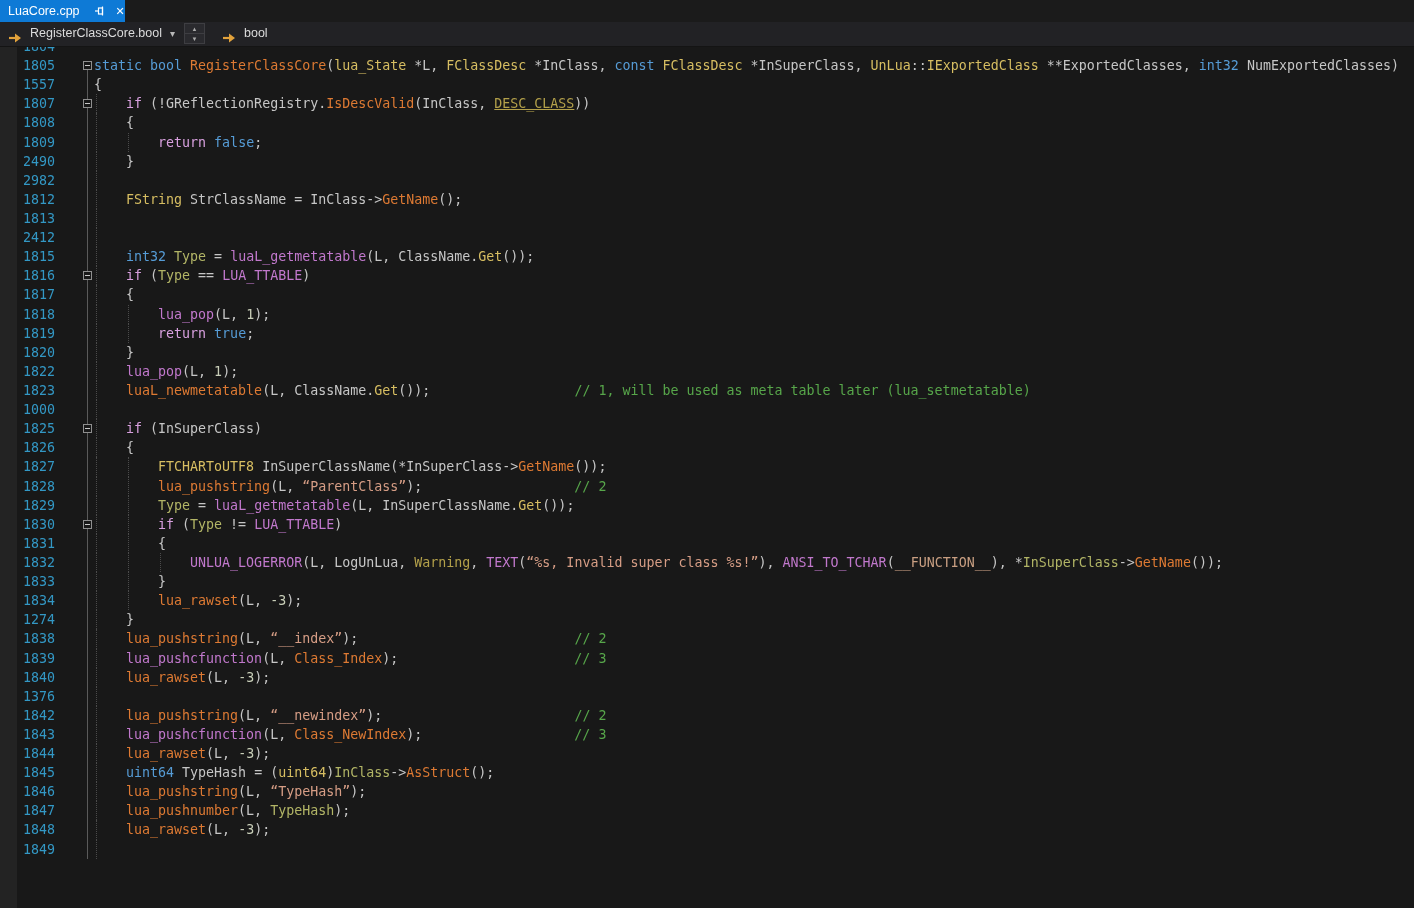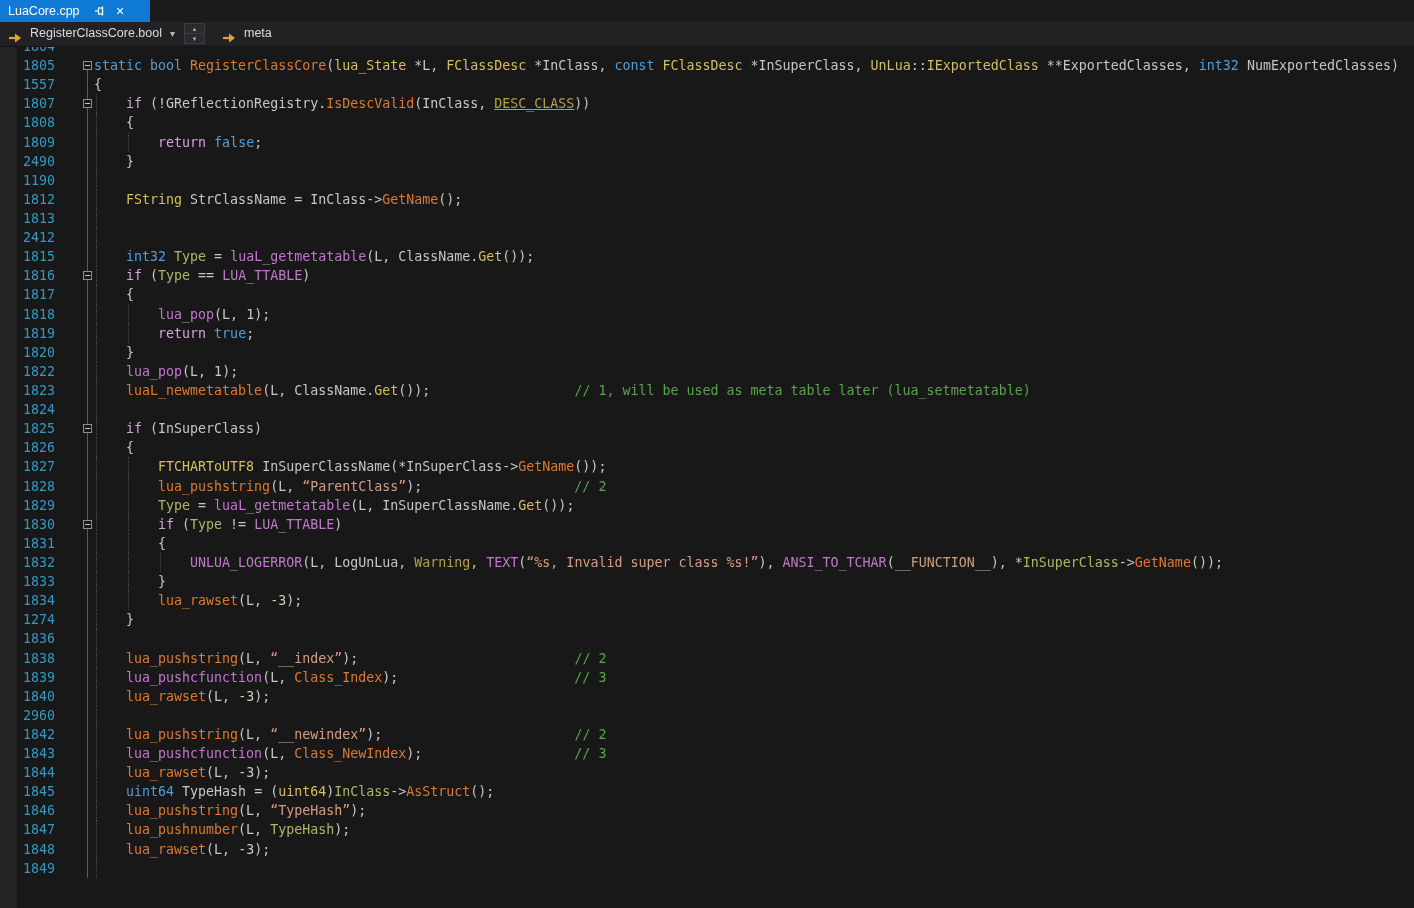--- a/index.html
+++ b/index.html
@@ -1,20 +1,20 @@
 <!DOCTYPE html>
 <html><head>
 <meta charset="utf-8">
 <style>
   html,body{margin:0;padding:0;background:#181818;width:1414px;height:908px;overflow:hidden;
     font-family:"DejaVu Sans Mono",monospace;}
   
   .tabstrip{position:absolute;left:0;top:0;width:1414px;height:22px;background:#1B1B1B;}
   .tab{position:absolute;left:0;top:0;height:22px;background:#0E7AD6;color:#FFFFFF;
-    display:flex;align-items:center;padding:0 25px 0 8px;
+    display:flex;align-items:center;padding:0 0 0 8px;
     font-family:"Liberation Sans",sans-serif;font-size:12.5px;}
   .tab .pin{margin-left:14px;display:flex;align-items:center;}
   .tab .close{margin-left:10px;font-size:11px;color:#FFFFFF;font-family:"DejaVu Sans",sans-serif;}
   
   .navbar{position:absolute;left:0;top:22px;width:1414px;height:24px;background:#222225;
     border-bottom:1px solid #141414;font-family:"Liberation Sans",sans-serif;}
   .nav-arrow{position:absolute;top:7px;}
   .nav-label{position:absolute;top:4px;color:#DCDCDC;font-size:12.5px;}
   .nav-chevron{position:absolute;top:4px;color:#B8B8B8;font-size:10px;}
   .spinner{position:absolute;left:184px;top:1px;width:21px;height:21px;
@@ -67,62 +67,61 @@
   <div class="spinner">
     <div class="spin-btn up">▲</div>
     <div class="spin-btn">▼</div>
   </div>
   <span class="nav-arrow" style="left:222px">
     <svg width="14" height="10" viewBox="0 0 14 10">
       <path d="M1 5 H8" stroke="#E2A23B" stroke-width="2.2" fill="none"></path>
       <path d="M7 0.5 L13 5 L7 9.5 Z" fill="#E2A23B"></path>
     </svg>
   </span>
-  <span class="nav-label" style="left:244px">meta</span>
+  <span class="nav-label" style="left:244px">bool</span>
 </div>
 
 <div class="editor">
   <div class="bp-margin"></div>
   <div class="lines" id="lines">
       <div class="line"><span class="ln">1804</span><span class="code"></span></div>
       <div class="line"><span class="ln">1805</span><span class="fbar below"></span><span class="fbox"><span class="minus"></span></span><span class="code"><span style="color: rgb(86, 156, 214);">static bool </span><span style="color: rgb(222, 122, 51);">RegisterClassCore</span><span style="color: rgb(198, 198, 198);">(</span><span style="color: rgb(215, 190, 98);">lua_State</span><span style="color: rgb(198, 198, 198);"> *L, </span><span style="color: rgb(215, 190, 98);">FClassDesc</span><span style="color: rgb(198, 198, 198);"> *InClass, </span><span style="color: rgb(86, 156, 214);">const</span><span style="color: rgb(198, 198, 198);"> </span><span style="color: rgb(215, 190, 98);">FClassDesc</span><span style="color: rgb(198, 198, 198);"> *InSuperClass, </span><span style="color: rgb(215, 190, 98);">UnLua</span><span style="color: rgb(198, 198, 198);">::</span><span style="color: rgb(215, 190, 98);">IExportedClass</span><span style="color: rgb(198, 198, 198);"> **ExportedClasses, </span><span style="color: rgb(86, 156, 214);">int32</span><span style="color: rgb(198, 198, 198);"> NumExportedClasses)</span></span></div>
       <div class="line"><span class="ln">1557</span><span class="fbar"></span><span class="code"><span style="color: rgb(198, 198, 198);">{</span></span></div>
       <div class="line"><span class="ln">1807</span><span class="guide" style="left: 96px;"></span><span class="fbar" style="height: 5px;"></span><span class="fbar below"></span><span class="fbox"><span class="minus"></span></span><span class="code"><span style="color: rgb(198, 198, 198);">    </span><span style="color: rgb(216, 160, 223);">if</span><span style="color: rgb(198, 198, 198);"> (!GReflectionRegistry.</span><span style="color: rgb(222, 122, 51);">IsDescValid</span><span style="color: rgb(198, 198, 198);">(InClass, </span><span class="u" style="color: rgb(179, 160, 74);">DESC_CLASS</span><span style="color: rgb(198, 198, 198);">))</span></span></div>
       <div class="line"><span class="ln">1808</span><span class="guide" style="left: 96px;"></span><span class="fbar"></span><span class="code"><span style="color: rgb(198, 198, 198);">    {</span></span></div>
       <div class="line"><span class="ln">1809</span><span class="guide" style="left: 96px;"></span><span class="guide" style="left: 128px;"></span><span class="fbar"></span><span class="code"><span style="color: rgb(198, 198, 198);">        </span><span style="color: rgb(216, 160, 223);">return</span><span style="color: rgb(198, 198, 198);"> </span><span style="color: rgb(86, 156, 214);">false</span><span style="color: rgb(198, 198, 198);">;</span></span></div>
       <div class="line"><span class="ln">2490</span><span class="guide" style="left: 96px;"></span><span class="fbar"></span><span class="code"><span style="color: rgb(198, 198, 198);">    }</span></span></div>
-      <div class="line"><span class="ln">1190</span><span class="guide" style="left: 96px;"></span><span class="fbar"></span><span class="code"></span></div>
+      <div class="line"><span class="ln">2982</span><span class="guide" style="left: 96px;"></span><span class="fbar"></span><span class="code"></span></div>
       <div class="line"><span class="ln">1812</span><span class="guide" style="left: 96px;"></span><span class="fbar"></span><span class="code"><span style="color: rgb(198, 198, 198);">    </span><span style="color: rgb(215, 190, 98);">FString</span><span style="color: rgb(198, 198, 198);"> StrClassName = InClass-&gt;</span><span style="color: rgb(222, 122, 51);">GetName</span><span style="color: rgb(198, 198, 198);">();</span></span></div>
       <div class="line"><span class="ln">1813</span><span class="guide" style="left: 96px;"></span><span class="fbar"></span></div>
       <div class="line"><span class="ln">2412</span><span class="guide" style="left: 96px;"></span><span class="fbar"></span><span class="code"></span></div>
       <div class="line"><span class="ln">1815</span><span class="guide" style="left: 96px;"></span><span class="fbar"></span><span class="code"><span style="color: rgb(198, 198, 198);">    </span><span style="color: rgb(86, 156, 214);">int32</span><span style="color: rgb(198, 198, 198);"> </span><span style="color: rgb(178, 181, 102);">Type</span><span style="color: rgb(198, 198, 198);"> = </span><span style="color: rgb(193, 120, 204);">luaL_getmetatable</span><span style="color: rgb(198, 198, 198);">(L, ClassName.</span><span style="color: rgb(215, 190, 98);">Get</span><span style="color: rgb(198, 198, 198);">());</span></span></div>
       <div class="line"><span class="ln">1816</span><span class="guide" style="left: 96px;"></span><span class="fbar" style="height: 5px;"></span><span class="fbar below"></span><span class="fbox"><span class="minus"></span></span><span class="code"><span style="color: rgb(198, 198, 198);">    </span><span style="color: rgb(216, 160, 223);">if</span><span style="color: rgb(198, 198, 198);"> (</span><span style="color: rgb(178, 181, 102);">Type</span><span style="color: rgb(198, 198, 198);"> == </span><span style="color: rgb(193, 120, 204);">LUA_TTABLE</span><span style="color: rgb(198, 198, 198);">)</span></span></div>
       <div class="line"><span class="ln">1817</span><span class="guide" style="left: 96px;"></span><span class="fbar"></span><span class="code"><span style="color: rgb(198, 198, 198);">    {</span></span></div>
       <div class="line"><span class="ln">1818</span><span class="guide" style="left: 96px;"></span><span class="guide" style="left: 128px;"></span><span class="fbar"></span><span class="code"><span style="color: rgb(198, 198, 198);">        </span><span style="color: rgb(193, 120, 204);">lua_pop</span><span style="color: rgb(198, 198, 198);">(L, </span><span style="color: rgb(200, 206, 184);">1</span><span style="color: rgb(198, 198, 198);">);</span></span></div>
       <div class="line"><span class="ln">1819</span><span class="guide" style="left: 96px;"></span><span class="guide" style="left: 128px;"></span><span class="fbar"></span><span class="code"><span style="color: rgb(198, 198, 198);">        </span><span style="color: rgb(216, 160, 223);">return</span><span style="color: rgb(198, 198, 198);"> </span><span style="color: rgb(86, 156, 214);">true</span><span style="color: rgb(198, 198, 198);">;</span></span></div>
       <div class="line"><span class="ln">1820</span><span class="guide" style="left: 96px;"></span><span class="fbar"></span><span class="code"><span style="color: rgb(198, 198, 198);">    }</span></span></div>
       <div class="line"><span class="ln">1822</span><span class="guide" style="left: 96px;"></span><span class="fbar"></span><span class="code"><span style="color: rgb(198, 198, 198);">    </span><span style="color: rgb(193, 120, 204);">lua_pop</span><span style="color: rgb(198, 198, 198);">(L, </span><span style="color: rgb(200, 206, 184);">1</span><span style="color: rgb(198, 198, 198);">);</span></span></div>
       <div class="line"><span class="ln">1823</span><span class="guide" style="left: 96px;"></span><span class="fbar"></span><span class="code"><span style="color: rgb(198, 198, 198);">    </span><span style="color: rgb(222, 122, 51);">luaL_newmetatable</span><span style="color: rgb(198, 198, 198);">(L, ClassName.</span><span style="color: rgb(215, 190, 98);">Get</span><span style="color: rgb(198, 198, 198);">());</span><span style="color: rgb(198, 198, 198);">                  </span><span style="color: rgb(87, 166, 74);">// 1, will be used as meta table later (lua_setmetatable)</span></span></div>
-      <div class="line"><span class="ln">1824</span><span class="guide" style="left: 96px;"></span><span class="fbar"></span><span class="code"></span></div>
+      <div class="line"><span class="ln">1000</span><span class="guide" style="left: 96px;"></span><span class="fbar"></span><span class="code"></span></div>
       <div class="line"><span class="ln">1825</span><span class="guide" style="left: 96px;"></span><span class="fbar" style="height: 5px;"></span><span class="fbar below"></span><span class="fbox"><span class="minus"></span></span><span class="code"><span style="color: rgb(198, 198, 198);">    </span><span style="color: rgb(216, 160, 223);">if</span><span style="color: rgb(198, 198, 198);"> (InSuperClass)</span></span></div>
       <div class="line"><span class="ln">1826</span><span class="guide" style="left: 96px;"></span><span class="fbar"></span><span class="code"><span style="color: rgb(198, 198, 198);">    {</span></span></div>
       <div class="line"><span class="ln">1827</span><span class="guide" style="left: 96px;"></span><span class="guide" style="left: 128px;"></span><span class="fbar"></span><span class="code"><span style="color: rgb(198, 198, 198);">        </span><span style="color: rgb(215, 190, 98);">FTCHARToUTF8</span><span style="color: rgb(198, 198, 198);"> InSuperClassName(*InSuperClass-&gt;</span><span style="color: rgb(222, 122, 51);">GetName</span><span style="color: rgb(198, 198, 198);">());</span></span></div>
       <div class="line"><span class="ln">1828</span><span class="guide" style="left: 96px;"></span><span class="guide" style="left: 128px;"></span><span class="fbar"></span><span class="code"><span style="color: rgb(198, 198, 198);">        </span><span style="color: rgb(222, 122, 51);">lua_pushstring</span><span style="color: rgb(198, 198, 198);">(L, </span><span style="color: rgb(214, 157, 133);">“ParentClass”</span><span style="color: rgb(198, 198, 198);">);</span><span style="color: rgb(198, 198, 198);">                   </span><span style="color: rgb(87, 166, 74);">// 2</span></span></div>
       <div class="line"><span class="ln">1829</span><span class="guide" style="left: 96px;"></span><span class="guide" style="left: 128px;"></span><span class="fbar"></span><span class="code"><span style="color: rgb(198, 198, 198);">        </span><span style="color: rgb(178, 181, 102);">Type</span><span style="color: rgb(198, 198, 198);"> = </span><span style="color: rgb(193, 120, 204);">luaL_getmetatable</span><span style="color: rgb(198, 198, 198);">(L, InSuperClassName.</span><span style="color: rgb(215, 190, 98);">Get</span><span style="color: rgb(198, 198, 198);">());</span></span></div>
       <div class="line"><span class="ln">1830</span><span class="guide" style="left: 96px;"></span><span class="guide" style="left: 128px;"></span><span class="fbar" style="height: 5px;"></span><span class="fbar below"></span><span class="fbox"><span class="minus"></span></span><span class="code"><span style="color: rgb(198, 198, 198);">        </span><span style="color: rgb(216, 160, 223);">if</span><span style="color: rgb(198, 198, 198);"> (</span><span style="color: rgb(178, 181, 102);">Type</span><span style="color: rgb(198, 198, 198);"> != </span><span style="color: rgb(193, 120, 204);">LUA_TTABLE</span><span style="color: rgb(198, 198, 198);">)</span></span></div>
       <div class="line"><span class="ln">1831</span><span class="guide" style="left: 96px;"></span><span class="guide" style="left: 128px;"></span><span class="fbar"></span><span class="code"><span style="color: rgb(198, 198, 198);">        {</span></span></div>
       <div class="line"><span class="ln">1832</span><span class="guide" style="left: 96px;"></span><span class="guide" style="left: 128px;"></span><span class="guide" style="left: 160px;"></span><span class="fbar"></span><span class="code"><span style="color: rgb(198, 198, 198);">            </span><span style="color: rgb(193, 120, 204);">UNLUA_LOGERROR</span><span style="color: rgb(198, 198, 198);">(L, LogUnLua, </span><span style="color: rgb(179, 160, 74);">Warning</span><span style="color: rgb(198, 198, 198);">, </span><span style="color: rgb(193, 120, 204);">TEXT</span><span style="color: rgb(198, 198, 198);">(</span><span style="color: rgb(214, 157, 133);">“%s, Invalid super class %s!”</span><span style="color: rgb(198, 198, 198);">), </span><span style="color: rgb(193, 120, 204);">ANSI_TO_TCHAR</span><span style="color: rgb(198, 198, 198);">(</span><span style="color: rgb(201, 159, 130);">__FUNCTION__</span><span style="color: rgb(198, 198, 198);">), *</span><span style="color: rgb(178, 181, 102);">InSuperClass</span><span style="color: rgb(198, 198, 198);">-&gt;</span><span style="color: rgb(222, 122, 51);">GetName</span><span style="color: rgb(198, 198, 198);">());</span></span></div>
       <div class="line"><span class="ln">1833</span><span class="guide" style="left: 96px;"></span><span class="guide" style="left: 128px;"></span><span class="fbar"></span><span class="code"><span style="color: rgb(198, 198, 198);">        }</span></span></div>
       <div class="line"><span class="ln">1834</span><span class="guide" style="left: 96px;"></span><span class="guide" style="left: 128px;"></span><span class="fbar"></span><span class="code"><span style="color: rgb(198, 198, 198);">        </span><span style="color: rgb(222, 122, 51);">lua_rawset</span><span style="color: rgb(198, 198, 198);">(L, </span><span style="color: rgb(200, 206, 184);">-3</span><span style="color: rgb(198, 198, 198);">);</span></span></div>
       <div class="line"><span class="ln">1274</span><span class="guide" style="left: 96px;"></span><span class="fbar"></span><span class="code"><span style="color: rgb(198, 198, 198);">    }</span></span></div>
-      <div class="line"><span class="ln">1836</span><span class="guide" style="left: 96px;"></span><span class="fbar"></span><span class="code"></span></div>
       <div class="line"><span class="ln">1838</span><span class="guide" style="left: 96px;"></span><span class="fbar"></span><span class="code"><span style="color: rgb(198, 198, 198);">    </span><span style="color: rgb(222, 122, 51);">lua_pushstring</span><span style="color: rgb(198, 198, 198);">(L, </span><span style="color: rgb(214, 157, 133);">“__index”</span><span style="color: rgb(198, 198, 198);">);</span><span style="color: rgb(198, 198, 198);">                           </span><span style="color: rgb(87, 166, 74);">// 2</span></span></div>
       <div class="line"><span class="ln">1839</span><span class="guide" style="left: 96px;"></span><span class="fbar"></span><span class="code"><span style="color: rgb(198, 198, 198);">    </span><span style="color: rgb(193, 120, 204);">lua_pushcfunction</span><span style="color: rgb(198, 198, 198);">(L, </span><span style="color: rgb(222, 122, 51);">Class_Index</span><span style="color: rgb(198, 198, 198);">);</span><span style="color: rgb(198, 198, 198);">                      </span><span style="color: rgb(87, 166, 74);">// 3</span></span></div>
       <div class="line"><span class="ln">1840</span><span class="guide" style="left: 96px;"></span><span class="fbar"></span><span class="code"><span style="color: rgb(198, 198, 198);">    </span><span style="color: rgb(222, 122, 51);">lua_rawset</span><span style="color: rgb(198, 198, 198);">(L, </span><span style="color: rgb(200, 206, 184);">-3</span><span style="color: rgb(198, 198, 198);">);</span></span></div>
-      <div class="line"><span class="ln">2960</span><span class="guide" style="left: 96px;"></span><span class="fbar"></span><span class="code"></span></div>
+      <div class="line"><span class="ln">1376</span><span class="guide" style="left: 96px;"></span><span class="fbar"></span><span class="code"></span></div>
       <div class="line"><span class="ln">1842</span><span class="guide" style="left: 96px;"></span><span class="fbar"></span><span class="code"><span style="color: rgb(198, 198, 198);">    </span><span style="color: rgb(222, 122, 51);">lua_pushstring</span><span style="color: rgb(198, 198, 198);">(L, </span><span style="color: rgb(214, 157, 133);">“__newindex”</span><span style="color: rgb(198, 198, 198);">);</span><span style="color: rgb(198, 198, 198);">                        </span><span style="color: rgb(87, 166, 74);">// 2</span></span></div>
       <div class="line"><span class="ln">1843</span><span class="guide" style="left: 96px;"></span><span class="fbar"></span><span class="code"><span style="color: rgb(198, 198, 198);">    </span><span style="color: rgb(193, 120, 204);">lua_pushcfunction</span><span style="color: rgb(198, 198, 198);">(L, </span><span style="color: rgb(222, 122, 51);">Class_NewIndex</span><span style="color: rgb(198, 198, 198);">);</span><span style="color: rgb(198, 198, 198);">                   </span><span style="color: rgb(87, 166, 74);">// 3</span></span></div>
       <div class="line"><span class="ln">1844</span><span class="guide" style="left: 96px;"></span><span class="fbar"></span><span class="code"><span style="color: rgb(198, 198, 198);">    </span><span style="color: rgb(222, 122, 51);">lua_rawset</span><span style="color: rgb(198, 198, 198);">(L, </span><span style="color: rgb(200, 206, 184);">-3</span><span style="color: rgb(198, 198, 198);">);</span></span></div>
       <div class="line"><span class="ln">1845</span><span class="guide" style="left: 96px;"></span><span class="fbar"></span><span class="code"><span style="color: rgb(198, 198, 198);">    </span><span style="color: rgb(86, 156, 214);">uint64</span><span style="color: rgb(198, 198, 198);"> TypeHash = (</span><span style="color: rgb(215, 190, 98);">uint64</span><span style="color: rgb(198, 198, 198);">)</span><span style="color: rgb(178, 181, 102);">InClass</span><span style="color: rgb(198, 198, 198);">-&gt;</span><span style="color: rgb(222, 122, 51);">AsStruct</span><span style="color: rgb(198, 198, 198);">();</span></span></div>
       <div class="line"><span class="ln">1846</span><span class="guide" style="left: 96px;"></span><span class="fbar"></span><span class="code"><span style="color: rgb(198, 198, 198);">    </span><span style="color: rgb(222, 122, 51);">lua_pushstring</span><span style="color: rgb(198, 198, 198);">(L, </span><span style="color: rgb(214, 157, 133);">“TypeHash”</span><span style="color: rgb(198, 198, 198);">);</span></span></div>
       <div class="line"><span class="ln">1847</span><span class="guide" style="left: 96px;"></span><span class="fbar"></span><span class="code"><span style="color: rgb(198, 198, 198);">    </span><span style="color: rgb(222, 122, 51);">lua_pushnumber</span><span style="color: rgb(198, 198, 198);">(L, </span><span style="color: rgb(178, 181, 102);">TypeHash</span><span style="color: rgb(198, 198, 198);">);</span></span></div>
       <div class="line"><span class="ln">1848</span><span class="guide" style="left: 96px;"></span><span class="fbar"></span><span class="code"><span style="color: rgb(198, 198, 198);">    </span><span style="color: rgb(222, 122, 51);">lua_rawset</span><span style="color: rgb(198, 198, 198);">(L, </span><span style="color: rgb(200, 206, 184);">-3</span><span style="color: rgb(198, 198, 198);">);</span></span></div>
       <div class="line"><span class="ln">1849</span><span class="guide" style="left: 96px;"></span><span class="fbar"></span><span class="code"></span></div>
     </div>
 </div>

